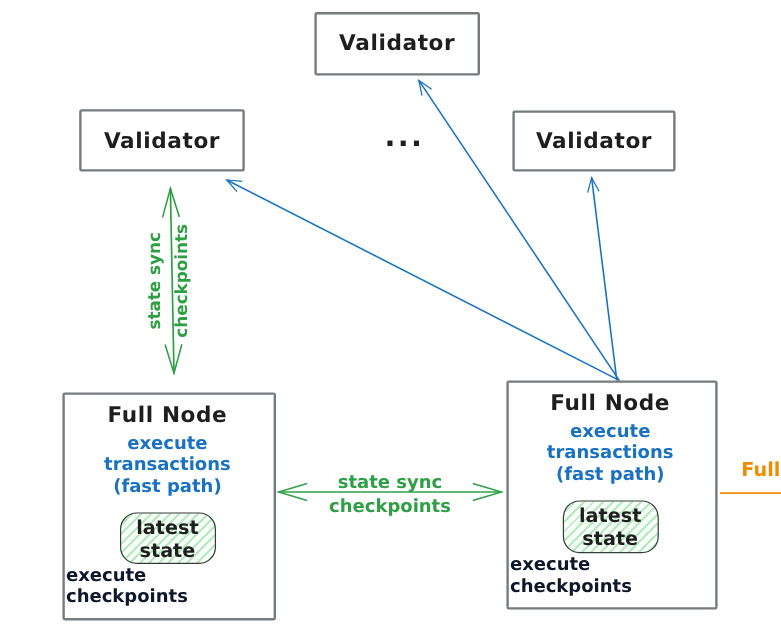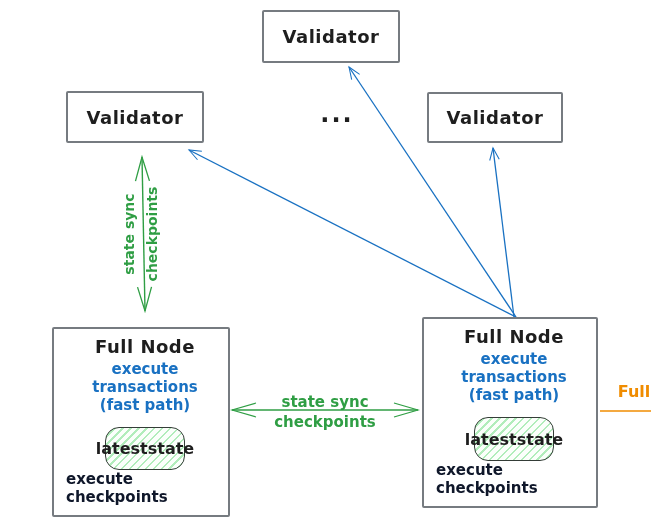--- a/index.html
+++ b/index.html
@@ -19,31 +19,31 @@
     border-radius:2px;
     background:#ffffff;
     box-sizing:border-box;
     display:flex;align-items:center;justify-content:center;
   }
   .validator-label{
     font-size:18px;font-weight:600;letter-spacing:0.5px;color:#1e1e1e;
   }
   .fullnode{
     display:flex;flex-direction:column;align-items:center;
-    padding:7px 4px 9px 12px;
+    padding:7px 4px 9px 1px;
   }
   .fn-title{font-size:18px;font-weight:600;letter-spacing:0.5px;color:#1e1e1e;margin-bottom:3px;}
   .fn-blue{font-size:15px;font-weight:600;color:#1971c2;line-height:18px;text-align:center;}
   .state-box{
     width:80px;height:61px;
     margin-top:13px;
     border:1.7px solid #343d37;
     border-radius:14px;
     box-sizing:border-box;
-    display:flex;flex-direction:row;align-items:center;justify-content:center;
+    display:flex;flex-direction:column;align-items:center;justify-content:center;
     background-color:#fbfffb;
     background-image:repeating-linear-gradient(135deg,
       rgba(105,219,124,0.5) 0px, rgba(105,219,124,0.5) 1.7px,
       rgba(0,0,0,0) 1.7px, rgba(0,0,0,0) 5.6px);
   }
   .state-line{font-size:16px;font-weight:600;color:#1e1e1e;line-height:19px;}
   .fn-green{font-size:15px;font-weight:600;color:#0f172a;margin-top:auto;}
   .lbl{position:absolute;white-space:nowrap;font-weight:600;}
   .lbl-center{transform:translate(-50%,-50%);}
   .lbl-green{color:#2f9e44;}

